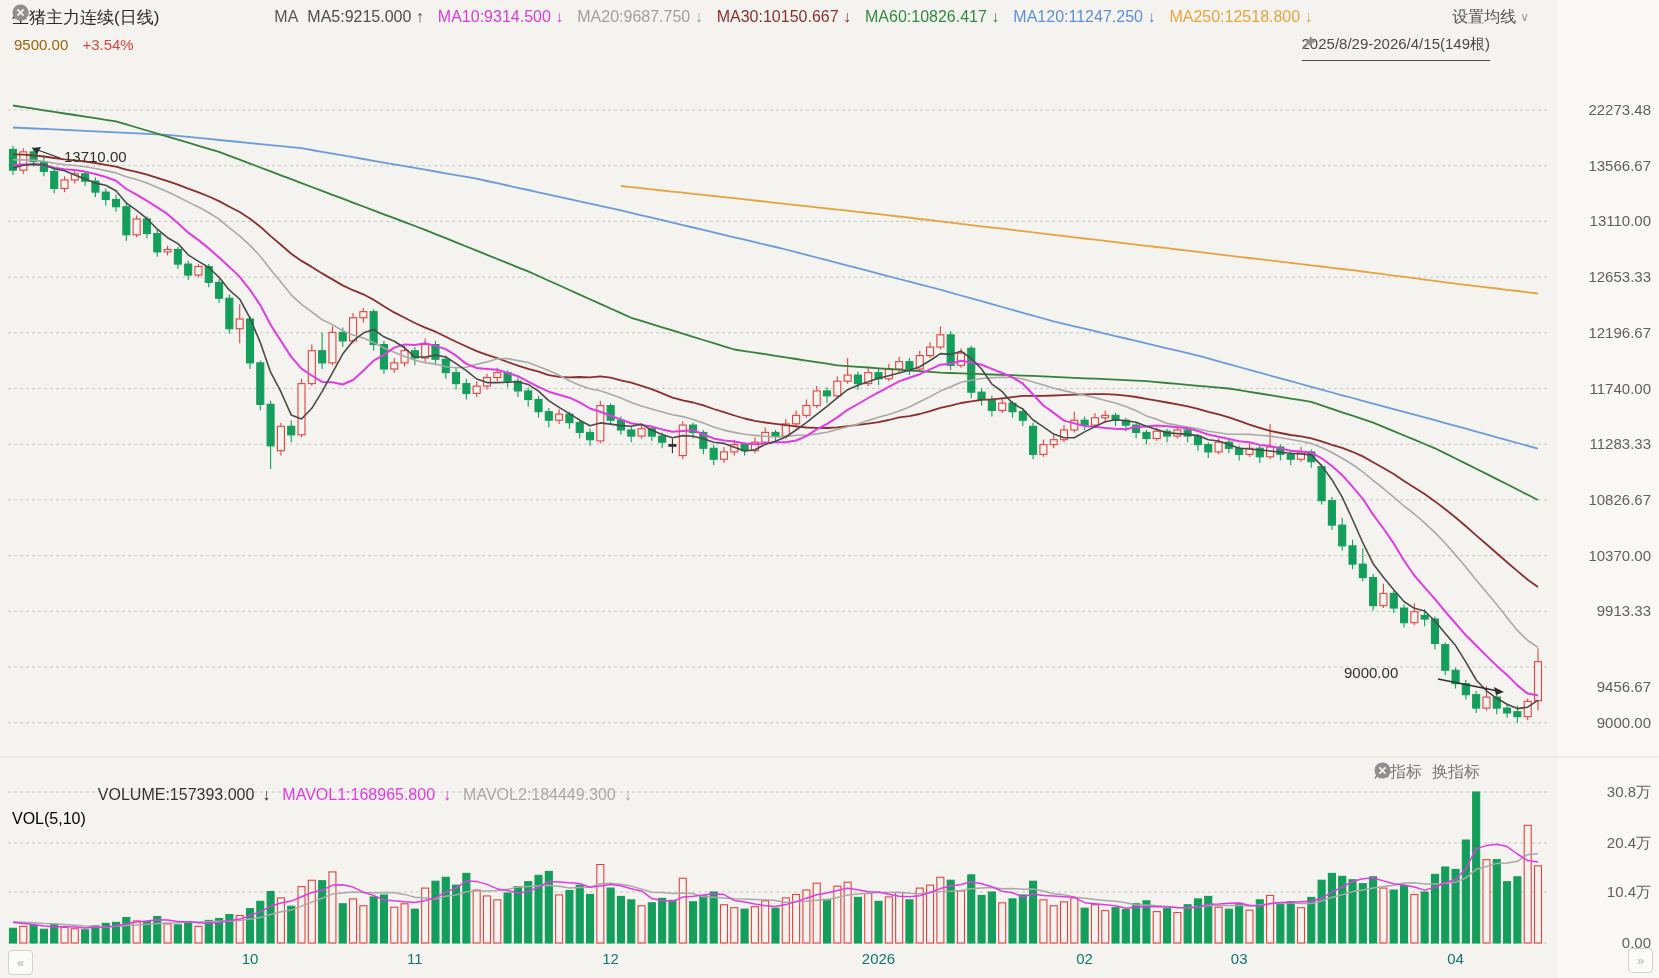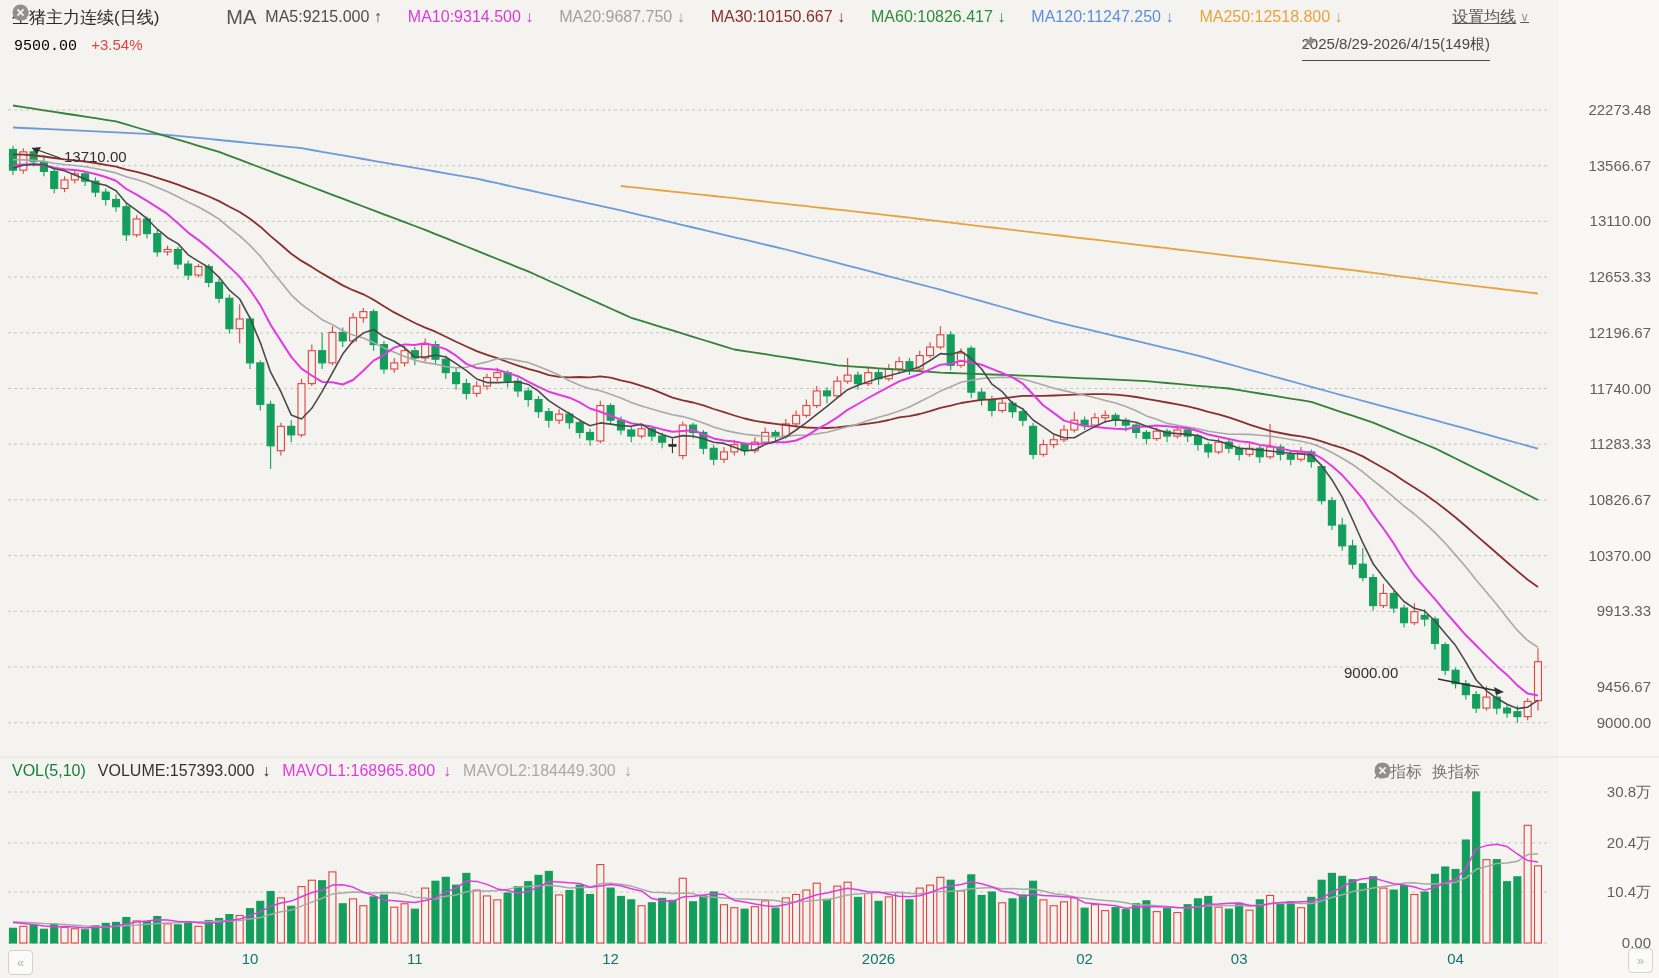--- a/index.html
+++ b/index.html
@@ -2,25 +2,25 @@
 <html><head>
 <meta charset="utf-8">
 <style>
   html,body{margin:0;padding:0;background:#f4f3ef;}
   #app{position:relative;width:1659px;height:978px;background:#f4f3ef;overflow:hidden;
        font-family:"Liberation Sans","DejaVu Sans",sans-serif;color:#444;}
   
   .hdr-row1{position:absolute;left:12px;top:4px;right:130px;height:26px;display:flex;align-items:center;gap:9px;white-space:nowrap;}
   .title{font-size:17px;color:#2a2a2a;}
   .icon-btn{display:inline-flex;align-items:center;justify-content:center;width:20px;height:20px;cursor:pointer;}
-  .ma-label{font-size:20px;color:#555;}
-  #ma-legend{display:flex;gap:26px;font-size:16px;}
+  .ma-label{font-size:16px;color:#555;margin-left:48px;}
+  #ma-legend{display:flex;gap:14px;font-size:16px;}
   #ma-legend .ma-item{display:inline-flex;gap:2px;}
   .spacer{flex:1;}
-  .ma-settings{font-size:16px;color:#555;display:inline-flex;align-items:center;gap:4px;cursor:pointer;text-decoration:underline;}
+  .ma-settings{font-size:16px;color:#555;display:inline-flex;align-items:center;gap:4px;cursor:pointer;}
   .ma-settings .chev{color:#999;font-size:12px;}
   .hdr-row2-price{position:absolute;left:14px;top:36px;font-size:15px;}
   .hdr-row2-range{position:absolute;right:148px;top:35px;font-size:15px;color:#4a4a4a;display:flex;align-items:center;gap:5px;}
   .range-text{border-bottom:1px solid #4a4a4a;padding-bottom:6px;cursor:pointer;}
   
   .y-label{position:absolute;right:8px;width:90px;text-align:right;font-size:15px;color:#5f5f5f;}
   .x-label{position:absolute;top:950px;transform:translateX(-50%);font-size:15px;color:#0f766e;}
   .right-col{position:absolute;left:1558px;top:0;width:101px;height:978px;background:rgba(255,255,255,0.45);}
   
   .vol-hdr{position:absolute;left:12px;top:762px;display:flex;align-items:center;gap:12px;font-size:16px;white-space:nowrap;}
@@ -545,35 +545,35 @@
         <span class="ma-item" style="color: rgb(230, 163, 62);">MA250:12518.800 ↓</span>
       </span>
     <span class="spacer"></span>
     <span class="ma-settings">
       <span>设置均线</span>
       <span class="chev">∨</span>
     </span>
   </div>
 
   <div class="hdr-row2-price">
-    <span id="last-price" style="color: #000000; font-family: Liberation Mono, monospace;">9500.00</span>
+    <span id="last-price" style="color: #a16207;">9500.00</span>
     <span id="last-change" style="margin-left: 10px; color: rgb(226, 67, 62);">+3.54%</span>
   </div>
   <div class="hdr-row2-range">
     <span class="range-text">2025/8/29-2026/4/15(149根)</span>
     <span class="icon-btn" style="width:16px;height:16px;">
       <svg width="15" height="15" viewBox="0 0 15 15">
         <path d="M8.2 1.2 L13.8 6.8 L11.2 7.6 L9.6 9.2 L9.2 12.2 L2.8 5.8 L5.8 5.4 L7.4 3.8 Z" fill="#8f8f8f"></path>
         <path d="M4.6 10.4 L1.2 13.8" stroke="#8f8f8f" stroke-width="1.4"></path>
       </svg>
     </span>
   </div>
 
   <div class="vol-hdr">
-    <span style="color:#15803d;">VOL(5,10)</span>
+    <span style="color:#000000;margin-top:48px;">VOL(5,10)</span>
     <span style="color:#333;">VOLUME:157393.000</span>
     <span style="color:#333;margin-left:-4px;">↓</span>
     <span id="mavol1" style="color: rgb(226, 58, 226);">MAVOL1:168965.800</span>
     <span id="mavol1-ar" style="margin-left: -4px; color: rgb(226, 58, 226);">↓</span>
     <span id="mavol2" style="color: rgb(169, 169, 169);">MAVOL2:184449.300</span>
     <span id="mavol2-ar" style="margin-left: -4px; color: rgb(169, 169, 169);">↓</span>
   </div>
   <div class="vol-hdr-right">
     <span class="txt-btn">加指标</span>
     <span class="txt-btn">换指标</span>

